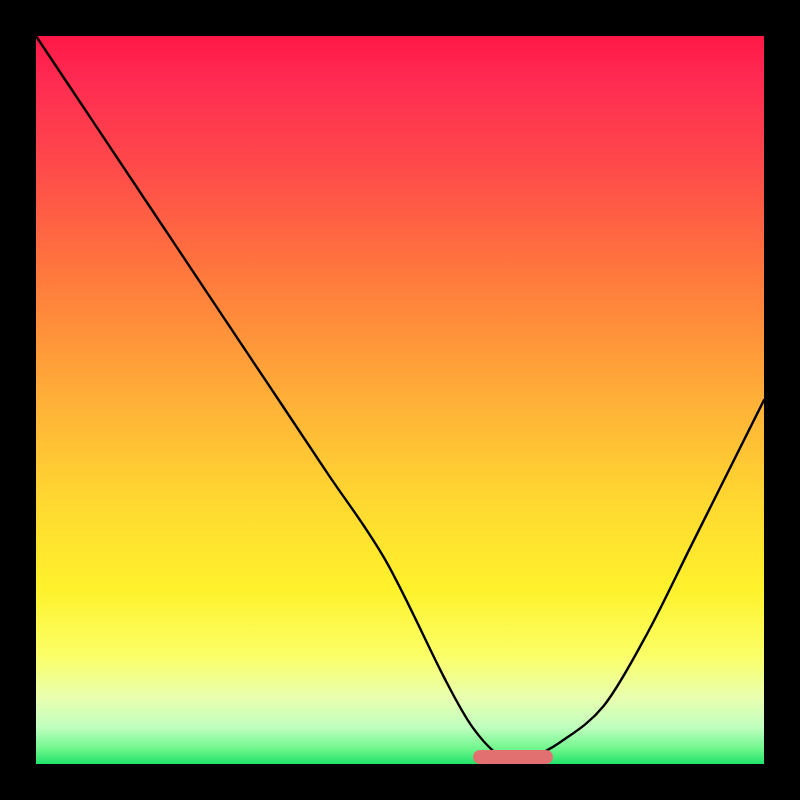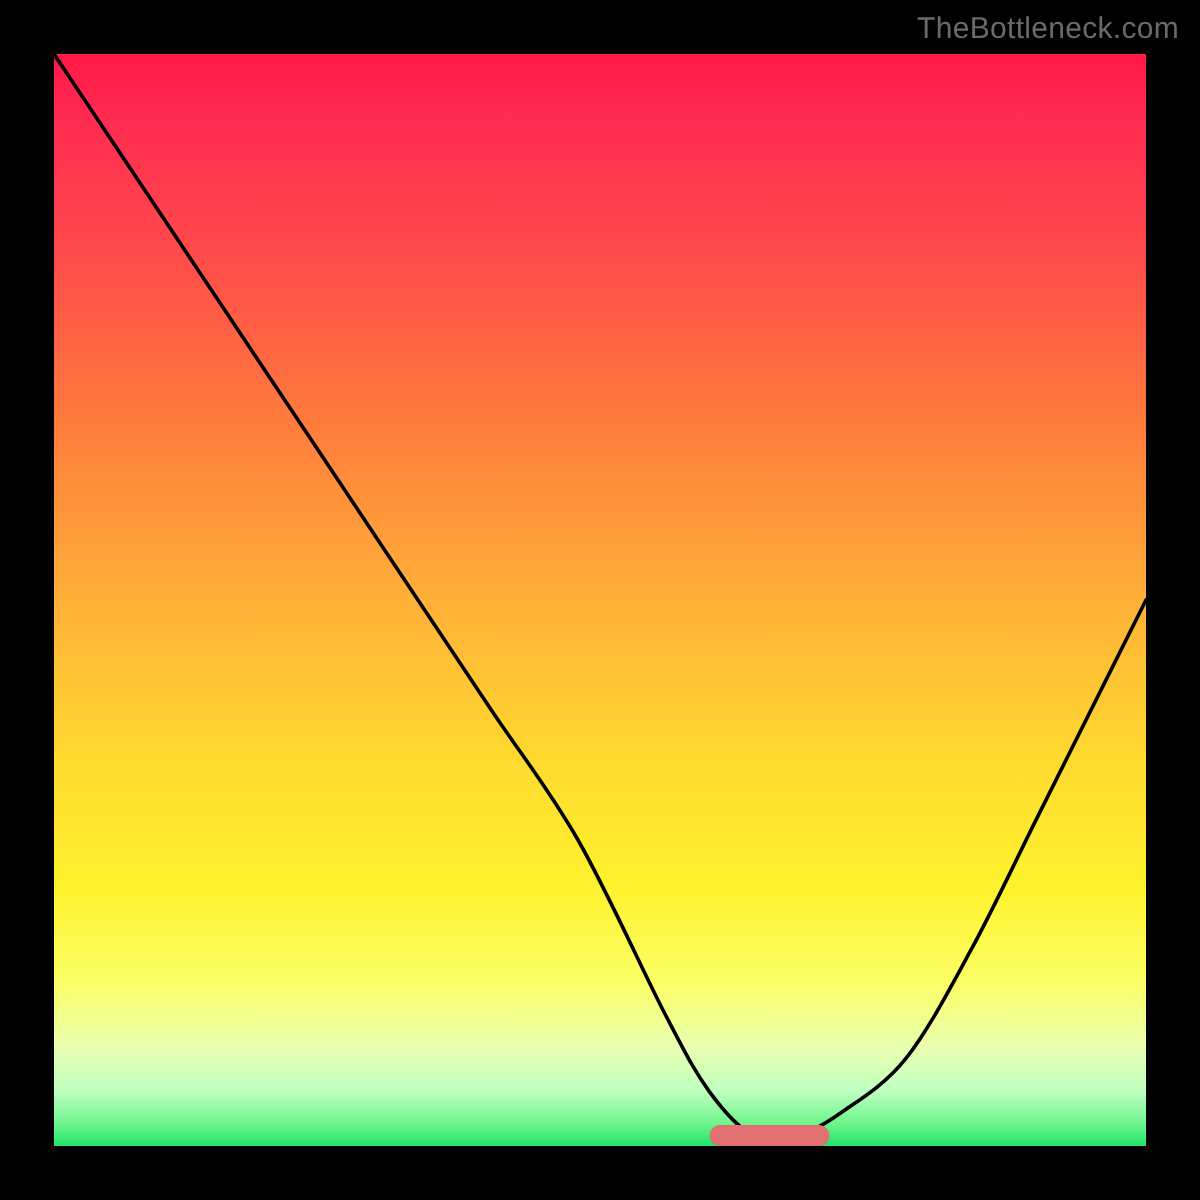--- a/index.html
+++ b/index.html
@@ -62,21 +62,20 @@
     position: absolute;
     background: #e27070;
     height: 14px;
     border-radius: 7px;
   }
 </style>
 </head>
 <body>
 
 <div class="container">
-  <div class="watermark">TheBottleneck.com</div>
 
   <div class="plot-area">
     <div class="gradient"></div>
 
     <svg class="curve" viewBox="0 0 728 728" preserveAspectRatio="none">
       <path fill="none" stroke="#000" stroke-width="2.4" stroke-linecap="round" d="M 0,0 C 9.706666666666667,14.560000000000002 38.82666666666667,58.24000000000001 58.24,87.36000000000001 C 77.65333333333334,116.48000000000002 97.06666666666668,145.60000000000002 116.48,174.72000000000003 C 135.89333333333335,203.84000000000003 155.30666666666667,232.95999999999998 174.72,262.08 C 194.13333333333333,291.2 213.54666666666668,320.32 232.96,349.44 C 252.37333333333333,378.56 271.78666666666663,407.68 291.2,436.8 C 310.61333333333334,465.92 330.02666666666664,490.1866666666666 349.44,524.16 C 368.85333333333335,558.1333333333333 393.12000000000006,612.7333333333333 407.68000000000006,640.64 C 422.24000000000007,668.5466666666666 427.09333333333336,678.2533333333333 436.8,691.6 C 446.50666666666666,704.9466666666667 456.21333333333337,715.8666666666667 465.92,720.72 C 475.62666666666667,725.5733333333334 485.33333333333337,723.1466666666668 495.04,720.72 C 504.74666666666667,718.2933333333333 512.0266666666666,714.6533333333333 524.16,706.16 C 536.2933333333333,697.6666666666666 553.28,687.96 567.84,669.76 C 582.4000000000001,651.56 596.96,623.6533333333334 611.52,596.96 C 626.0799999999999,570.2666666666667 640.6400000000001,538.72 655.2,509.6 C 669.76,480.48 686.7466666666667,446.50666666666666 698.88,422.24 C 711.0133333333333,397.97333333333336 723.1466666666666,373.70666666666665 728,364 "></path>
     </svg>
 
     <div class="marker" style="left: 436.8px; width: 80.08px; top: 713.72px;"></div>
   </div>

